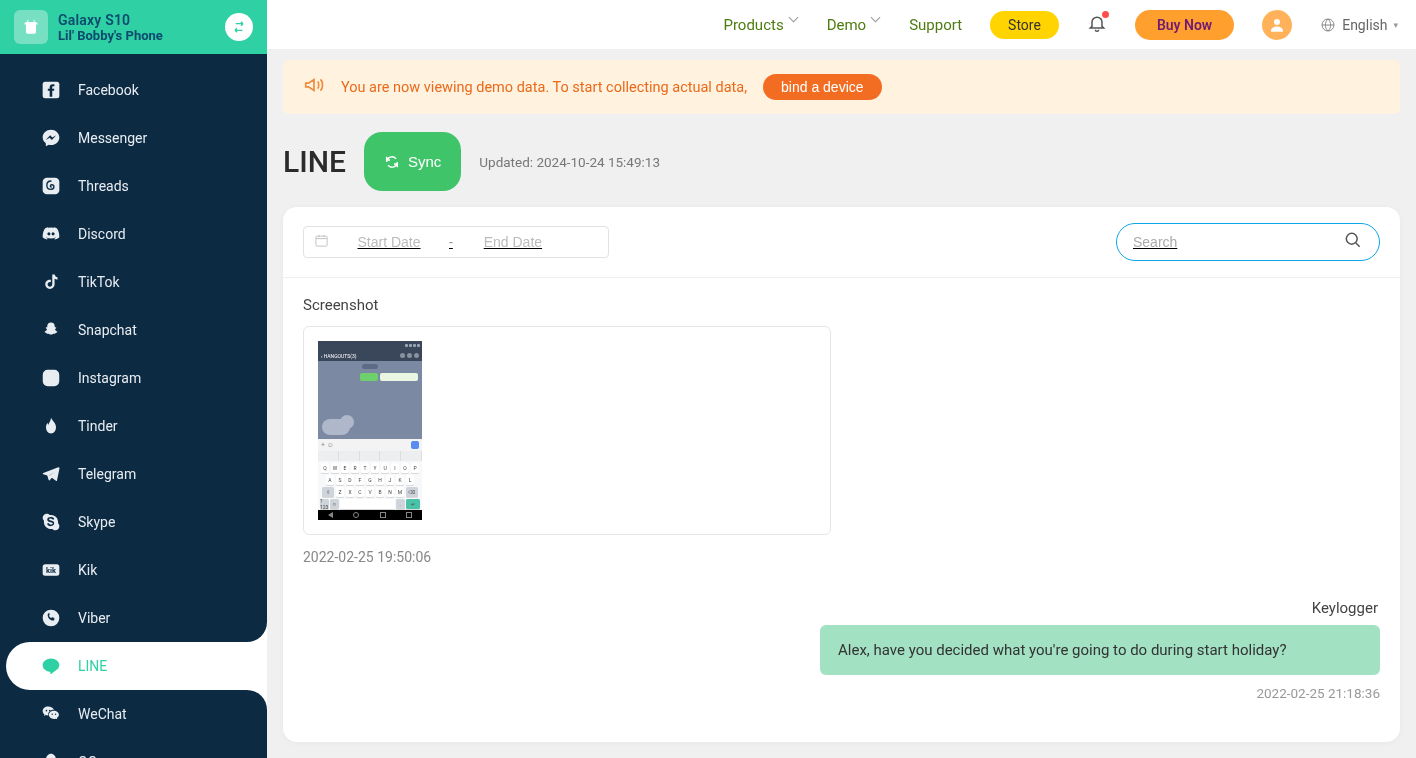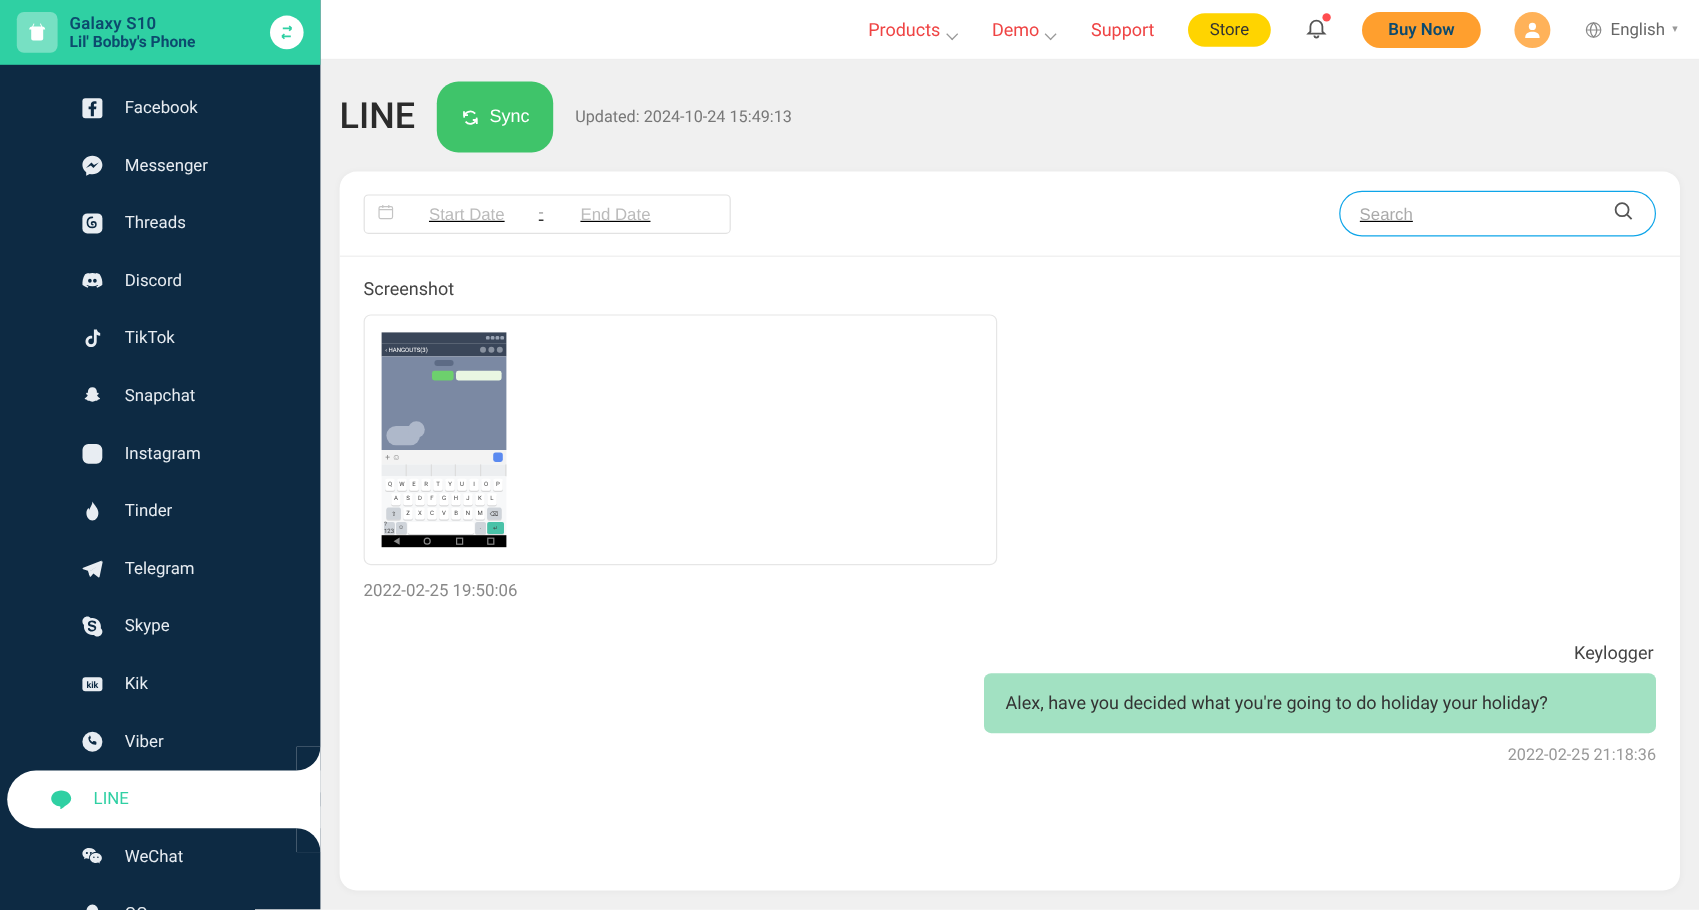--- a/index.html
+++ b/index.html
@@ -14,39 +14,39 @@
 .device-badge svg { fill: #fff; }
 .device-info { flex: 1; color: #0c4a6e; }
 .device-model { font-size: 14px; font-weight: 600; letter-spacing: .2px; }
 .device-name { font-size: 13px; font-weight: 700; }
 .swap-btn { width: 28px; height: 28px; border-radius: 50%; background: #fff; color: #2fd0a3; display: flex; align-items: center; justify-content: center; cursor: pointer; }
 .swap-btn svg { stroke: #2fd0a3; fill: none; }
 
 .nav { list-style: none; padding-top: 12px; overflow-y: auto; flex: 1; }
 .nav::-webkit-scrollbar { width: 8px; }
 .nav::-webkit-scrollbar-thumb { background: #354a5c; border-radius: 4px; }
-.nav-item { display: flex; align-items: center; gap: 16px; padding: 13px 18px 13px 40px; font-size: 14px; cursor: pointer; position: relative; color: #e8edf2; margin-left: 26px; }
+.nav-item { display: flex; align-items: center; gap: 16px; padding: 13px 18px 13px 40px; font-size: 14px; cursor: pointer; position: relative; color: #e8edf2; }
 .nav-item.active { background: #fff; color: #2fd0a3; border-top-left-radius: 28px; border-bottom-left-radius: 28px; margin-left: 6px; padding-left: 34px; }
 .nav-item .icon { width: 22px; height: 22px; display: inline-flex; align-items: center; justify-content: center; }
 .nav-item .icon svg { width: 20px; height: 20px; fill: currentColor; }
 .nav-item.active::before, .nav-item.active::after { content:""; position:absolute; right:0; width:20px; height:20px; background:#0d2a43; }
 .nav-item.active::before { top:-20px; border-bottom-right-radius:20px; box-shadow: 10px 10px 0 10px #fff; clip-path: inset(0 0 -20px -0px); }
 .nav-item.active::after  { bottom:-20px; border-top-right-radius:20px; box-shadow: 10px -10px 0 10px #fff; clip-path: inset(-20px 0 0 0); }
 
 
 .main { flex: 1; display: flex; flex-direction: column; min-width: 0; }
 
 
 .topbar { height: 50px; background: #fff; display: flex; align-items: center; justify-content: flex-end; padding: 0 18px; gap: 28px; border-bottom: 1px solid #eee; }
 .topnav { display: flex; gap: 30px; align-items: center; }
-.topnav-item { display: flex; align-items: flex-end; gap: 4px; font-size: 15px; color: #ef4444; cursor: pointer; }
+.topnav-item { display: flex; align-items: flex-start; gap: 4px; font-size: 15px; color: #4d7c0f; cursor: pointer; }
 .store-pill { background: #ffd400; color: #333; font-weight: 400; padding: 6px 18px; border-radius: 18px; font-size: 14px; cursor: pointer; text-align: center; }
 .bell { position: relative; cursor: pointer; color: #555; }
 .bell .dot { position: absolute; top: -2px; right: -2px; width: 7px; height: 7px; background: #ff4d4f; border-radius: 50%; }
-.buy-pill { background: #ff9f2e; color: #0c4a6e; font-weight: 600; padding: 7px 22px; border-radius: 18px; font-size: 14px; cursor: pointer; }
+.buy-pill { background: #ff9f2e; color: #701a75; font-weight: 600; padding: 7px 22px; border-radius: 18px; font-size: 14px; cursor: pointer; }
 .avatar-circ { width: 30px; height: 30px; border-radius: 50%; background: #ffb259; display: flex; align-items: center; justify-content: center; color:#fff; cursor: pointer; }
 .lang { display: flex; align-items: center; gap: 6px; color: #666; font-size: 14px; cursor: pointer; }
 
 
 .banner { margin: 10px 16px 0 16px; background: #fff2df; border-radius: 6px; padding: 14px 20px; display: flex; align-items: center; gap: 16px; color: #ea6a1b; font-size: 14.5px; }
 .banner .spk { color: #f08a3c; }
 .bind-btn { background: #f26d21; color: #fff; border: none; padding: 5px 18px; border-radius: 16px; font-size: 14px; cursor: pointer; }
 
 
 .page-head { display: flex; align-items: center; gap: 18px; padding: 18px 16px 10px 16px; }
@@ -296,20 +296,29 @@
       <div class="lang">
         <svg viewBox="0 0 24 24" width="16" height="16" fill="none" stroke="#888" stroke-width="1.5">
             <circle cx="12" cy="12" r="9"></circle>
             <path d="M3 12h18M12 3c2.5 2.5 4 5.5 4 9s-1.5 6.5-4 9c-2.5-2.5-4-5.5-4-9s1.5-6.5 4-9z"></path>
           </svg>
         <span>English</span>
         <span style="font-size:9px; color:#999;">▾</span>
       </div>
     </div>
 
+    <div class="banner">
+      <span class="spk">
+        <svg viewBox="0 0 24 24" width="22" height="22" fill="none" stroke="#f08a3c" stroke-width="1.8">
+            <path d="M3 10v4h3l6 4V6L6 10H3zM16 8c1.5 1 1.5 7 0 8M19 6c3 2 3 10 0 12"></path>
+          </svg>
+      </span>
+      <span>You are now viewing demo data. To start collecting actual data,</span>
+      <button class="bind-btn">bind a device</button>
+    </div>
 
     <div class="page-head">
       <h1 class="page-title">LINE</h1>
       <button class="sync-btn">
         <svg viewBox="0 0 24 24" width="16" height="16" fill="none" stroke="#fff" stroke-width="2.2">
             <path d="M20 12a8 8 0 01-14 5M4 12a8 8 0 0114-5M4 4v5h5M20 20v-5h-5"></path>
           </svg>
         <span>Sync</span>
       </button>
       <span class="updated"><span>Updated: </span><span>2024-10-24 15:49:13</span></span>
@@ -426,20 +435,20 @@
                   <i></i>
                   <i></i>
                 </div>
             </div>
           </div>
           <div class="shot-time">2022-02-25 19:50:06</div>
         </div>
 
         <div class="kl-block">
           <div class="kl-label">Keylogger</div>
-          <div class="kl-bubble">Alex, have you decided what you're going to do holiday your holiday?</div>
+          <div class="kl-bubble">Alex, have you decided what you're going to do during start holiday?</div>
           <div class="kl-time">2022-02-25 21:18:36</div>
         </div>
       </div>
     </div>
 
   </div>
 </div>
 
 </body></html>

